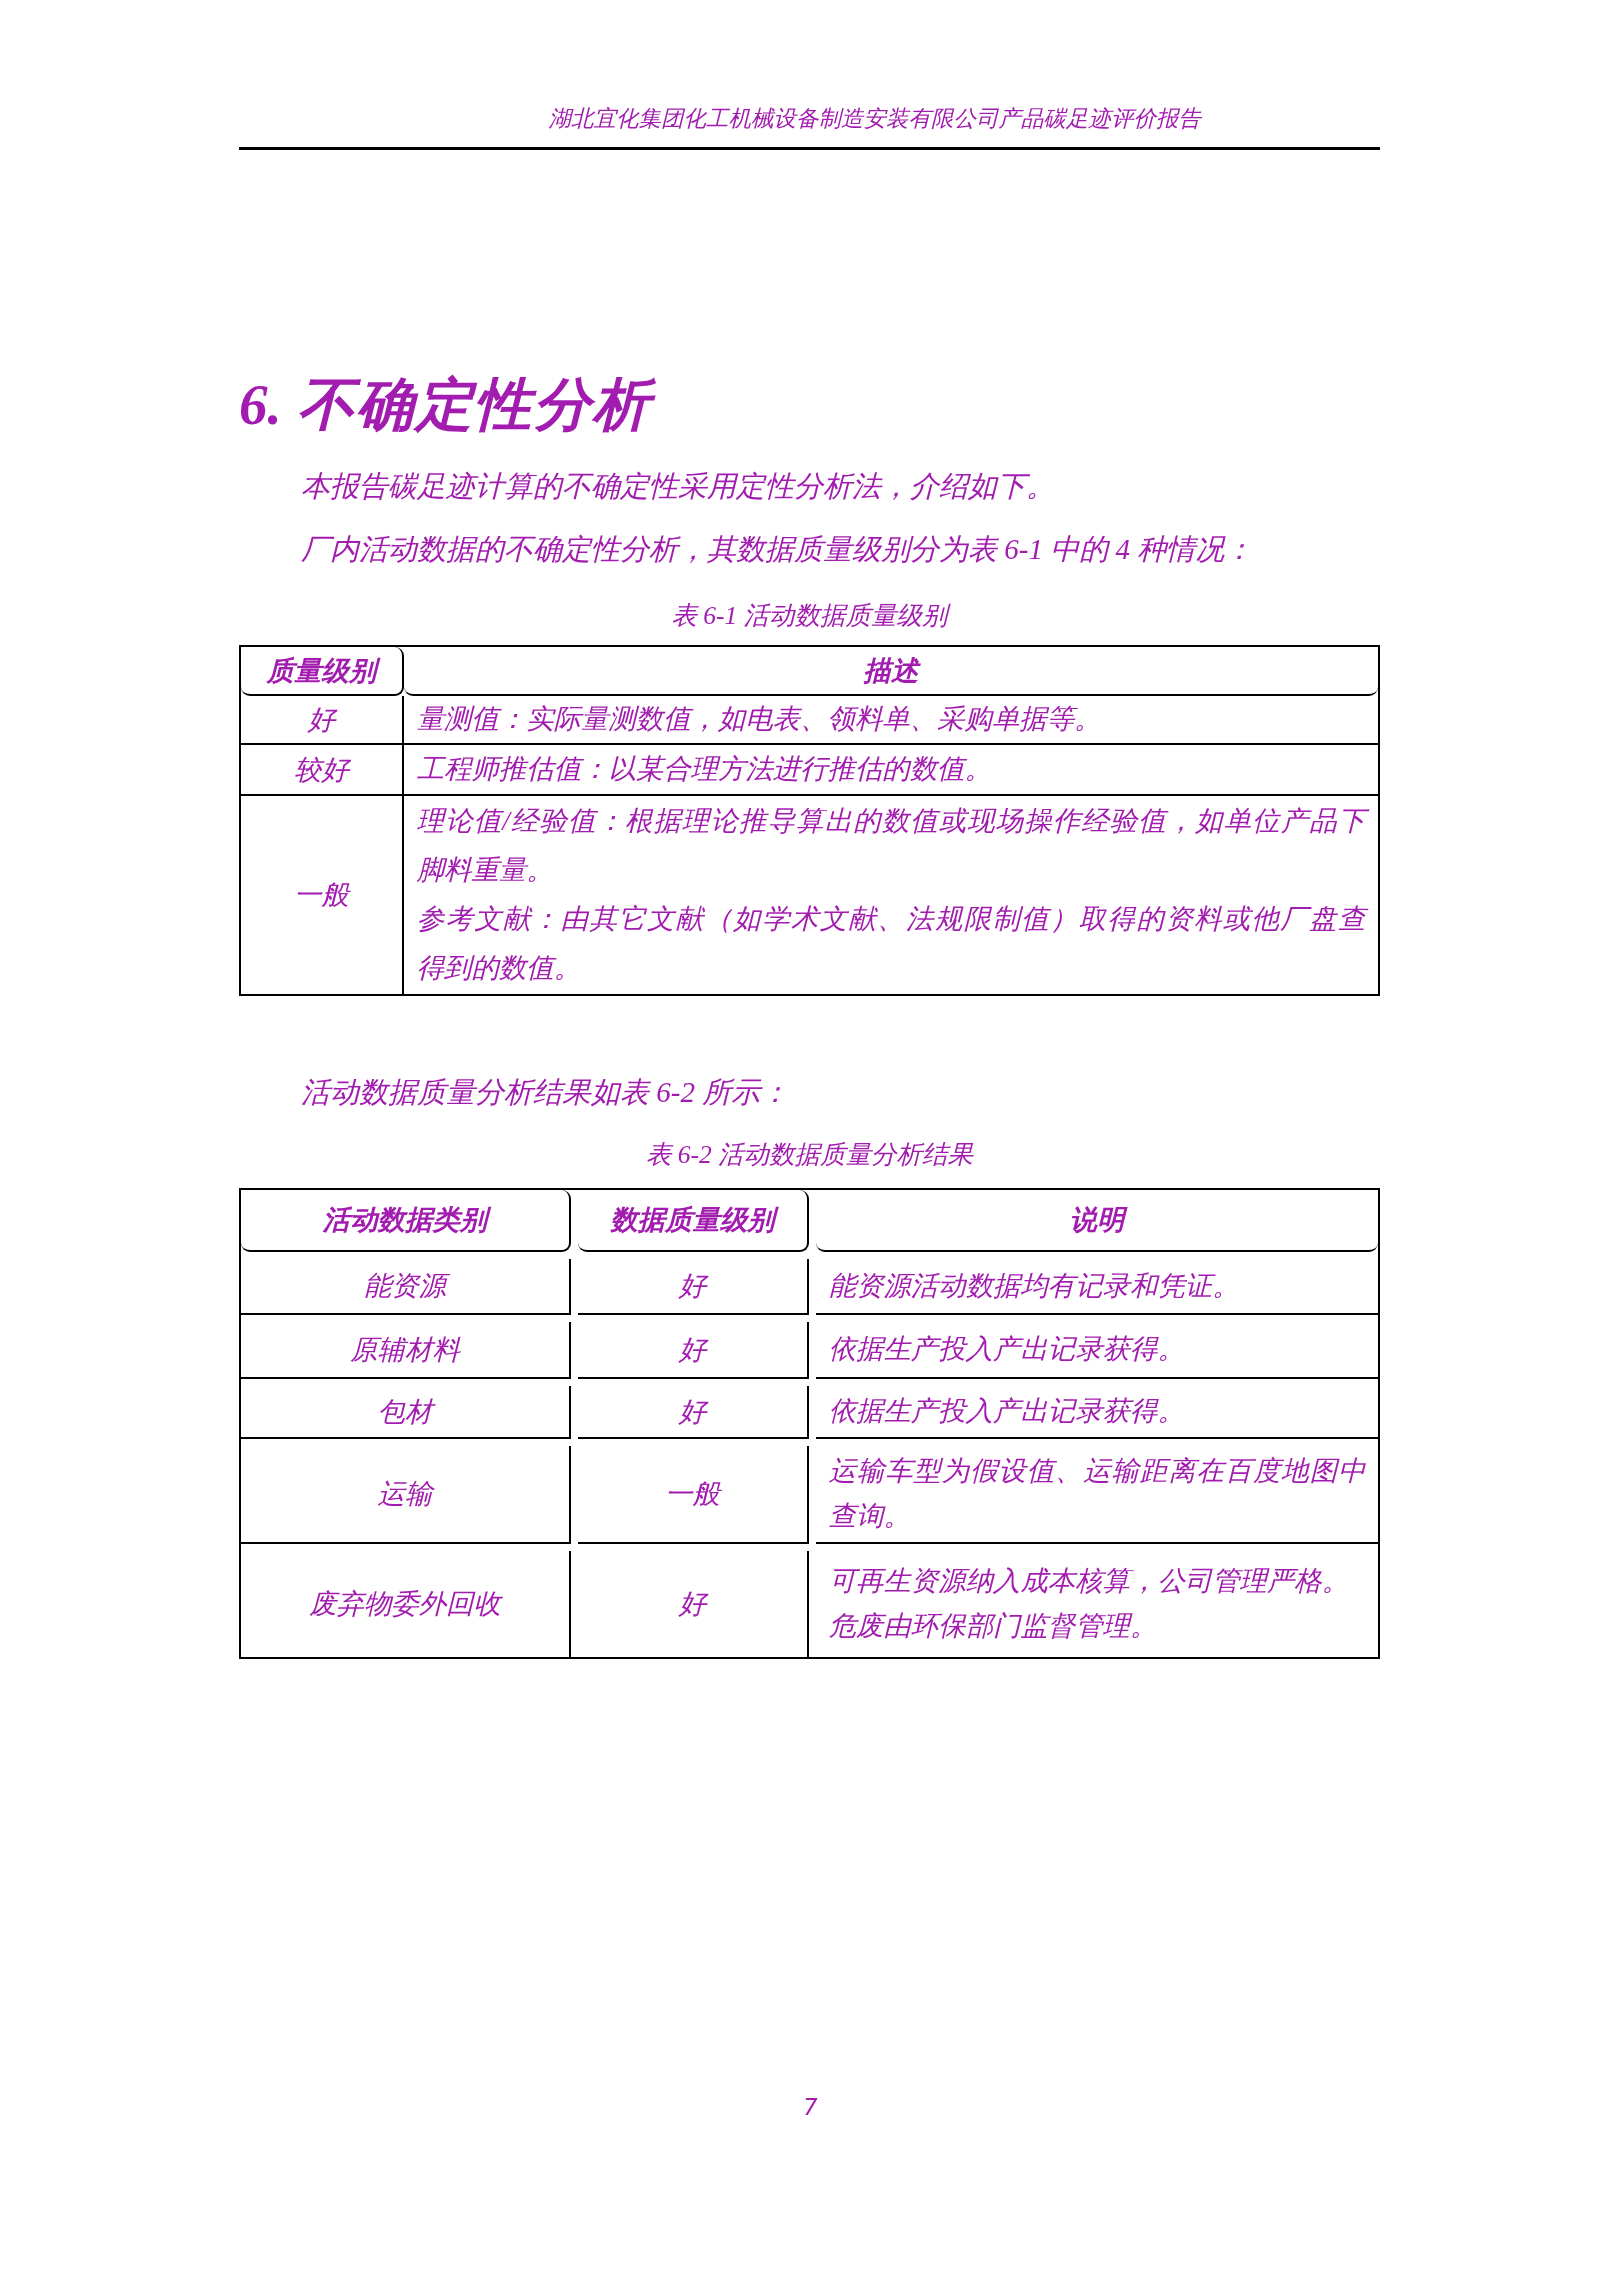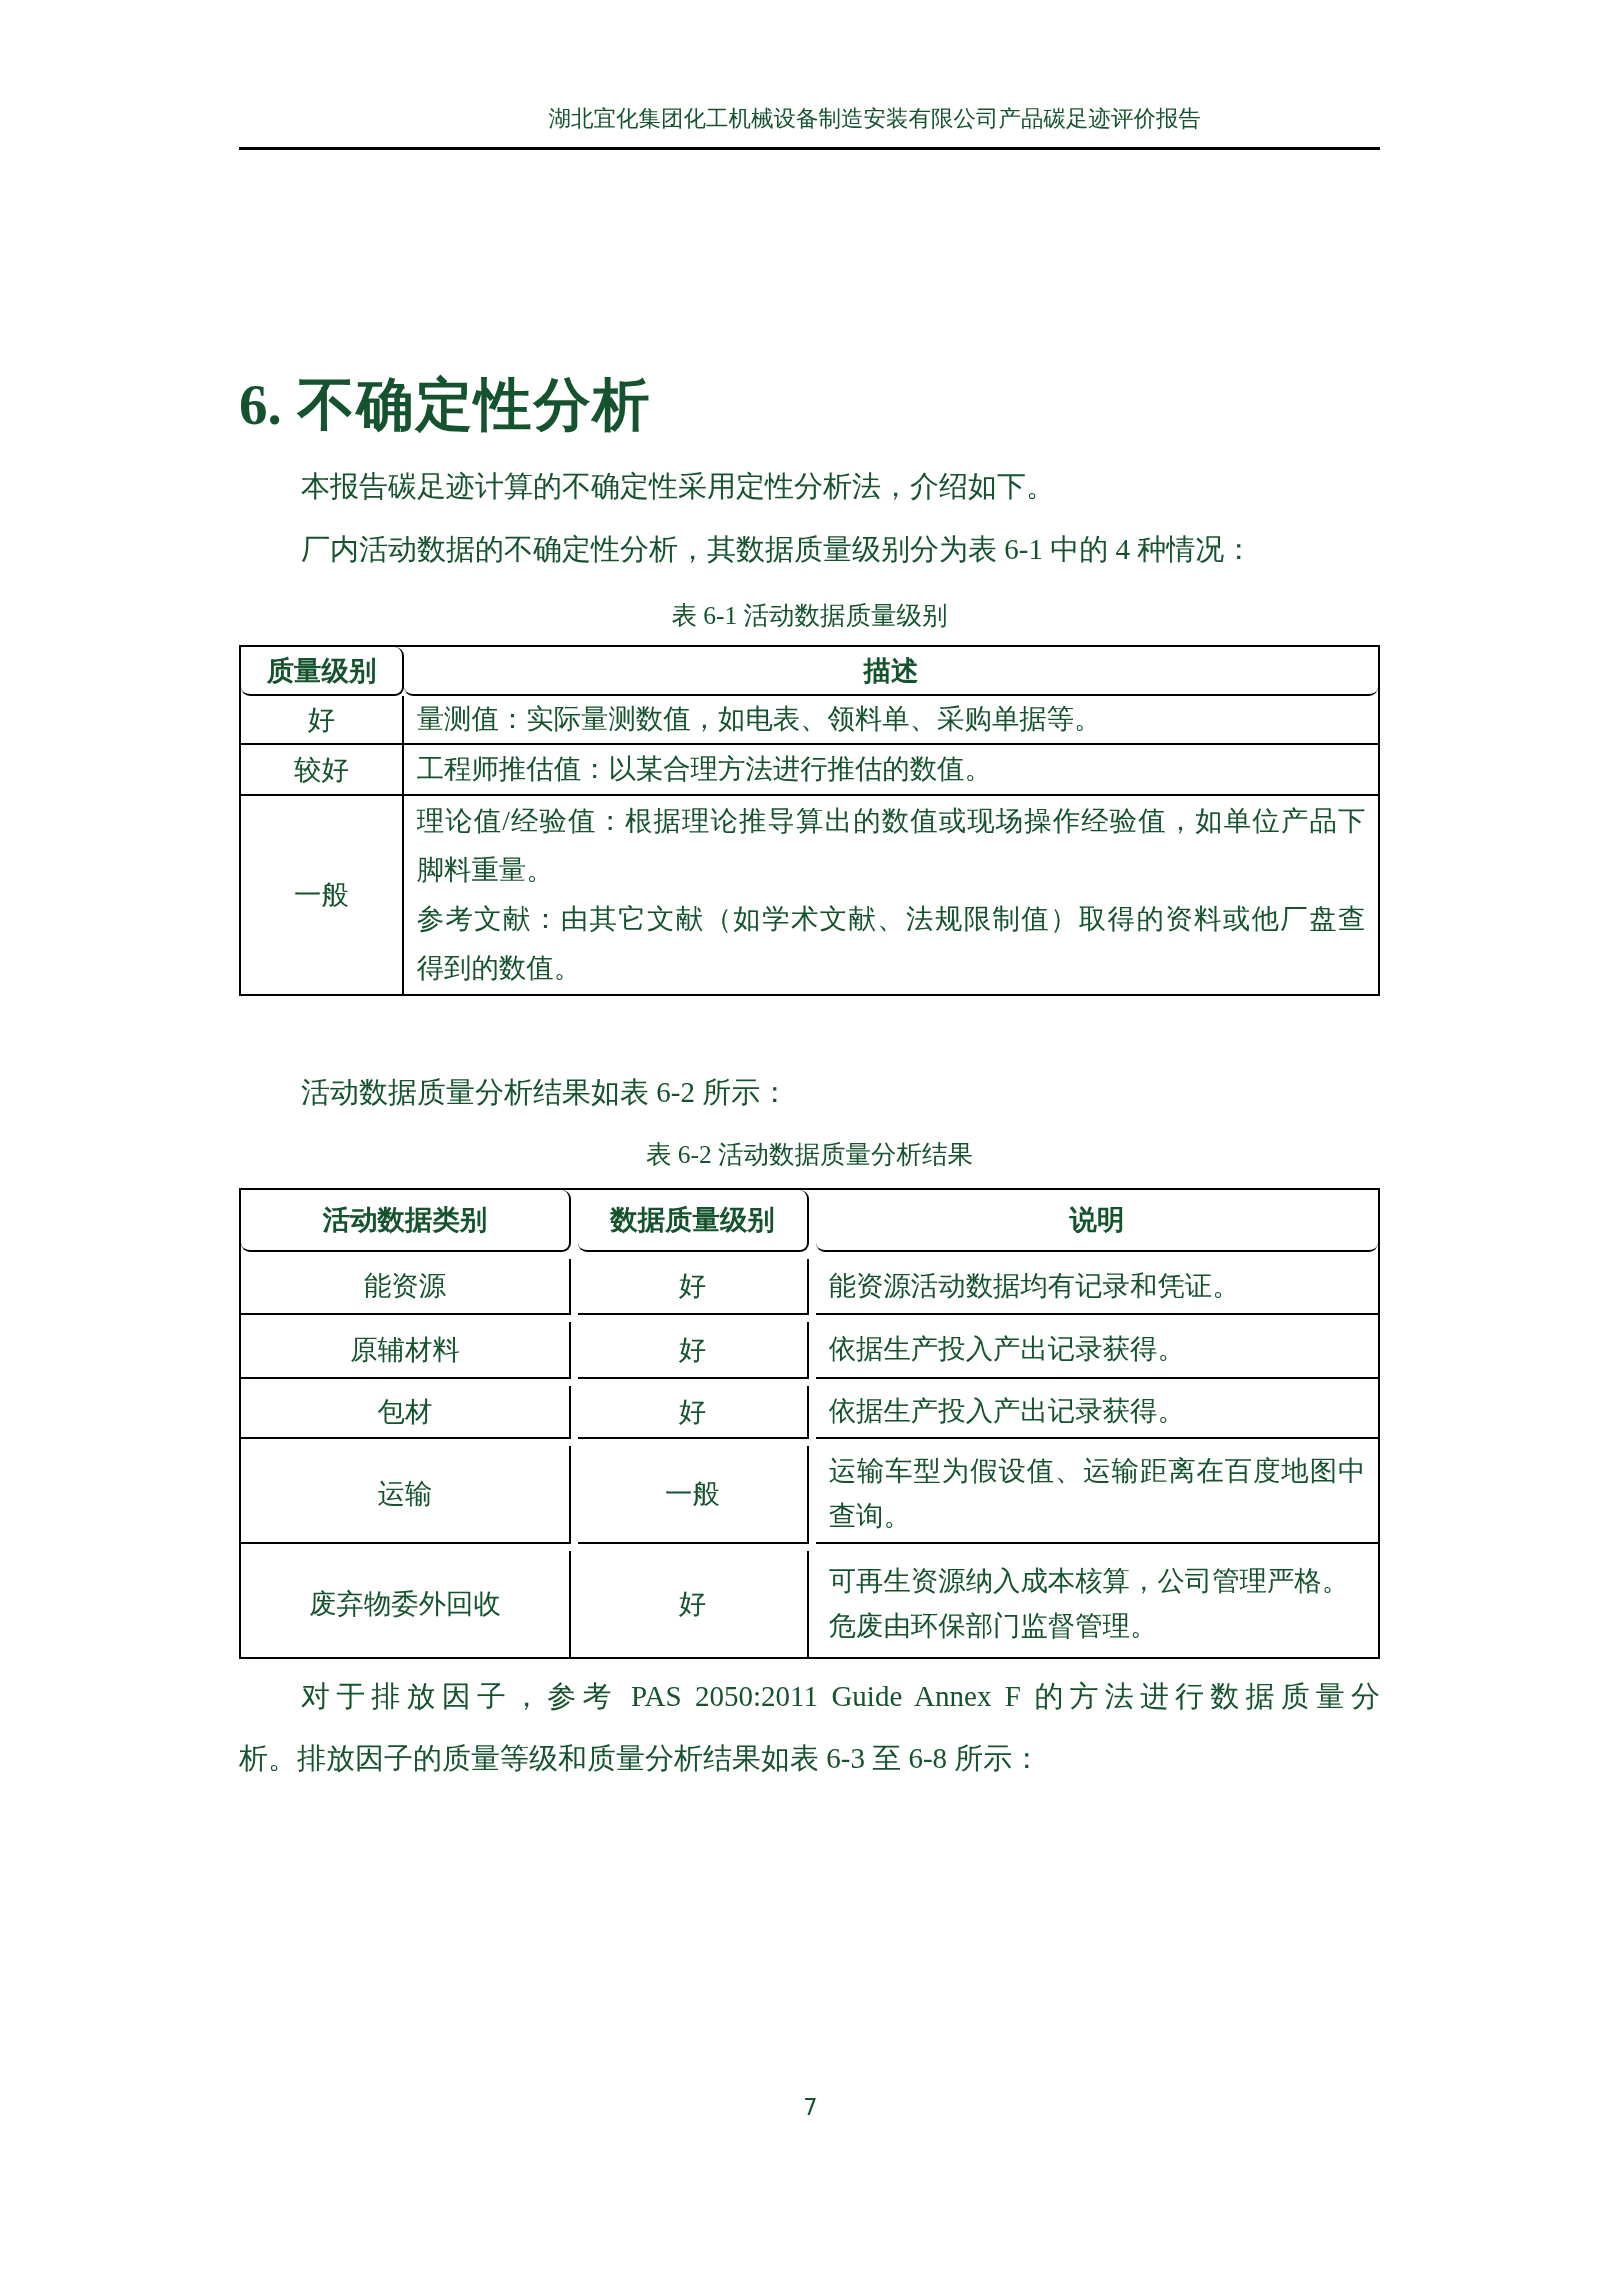--- a/index.html
+++ b/index.html
@@ -1,18 +1,18 @@
 <!DOCTYPE html>
 <html><head>
 <meta charset="utf-8">
 <style>
   html,body{margin:0;padding:0;background:#fff;}
   .page{
-    position:relative;width:1440px;height:2293px;background:#ffffff;color:#14532d;
-    font-family:"Liberation Serif","DejaVu Serif",serif;overflow:hidden;
+    position:relative;width:1440px;height:2293px;background:#ffffff;color:#a21caf;
+    font-family:"Liberation Serif","DejaVu Serif",serif;overflow:hidden;font-style:italic;
   }
   .hdr{
     position:absolute;top:104px;right:239px;font-size:22.5px;line-height:29px;
     white-space:nowrap;
   }
   .hrule{position:absolute;left:239px;top:147px;width:1141px;height:2.9px;background:#000;}
   .para{position:absolute;left:239px;width:1141px;font-size:29px;line-height:62px;}
   .ln{white-space:nowrap;}
   .ind{text-indent:62px;}
   .jl{text-align:justify;text-align-last:justify;}
@@ -130,21 +130,17 @@
     </div>
 
     <div class="c cc er">废弃物委外回收</div>
     <div class="c cc er">好</div>
     <div class="c cl ec er">
       <div class="cln">可再生资源纳入成本核算，公司管理严格。</div>
       <div class="cln">危废由环保部门监督管理。</div>
     </div>
   </div>
 
-  <div class="para" style="top:1665px">
-    <div class="ln ind jl">对于排放因子，参考 PAS 2050:2011 Guide Annex F  的方法进行数据质量分</div>
-    <div class="ln">析。排放因子的质量等级和质量分析结果如表 6-3 至 6-8 所示：</div>
-  </div>
 
   <div class="pgnum">7</div>
 
 </div>
 
 
 </body></html>

